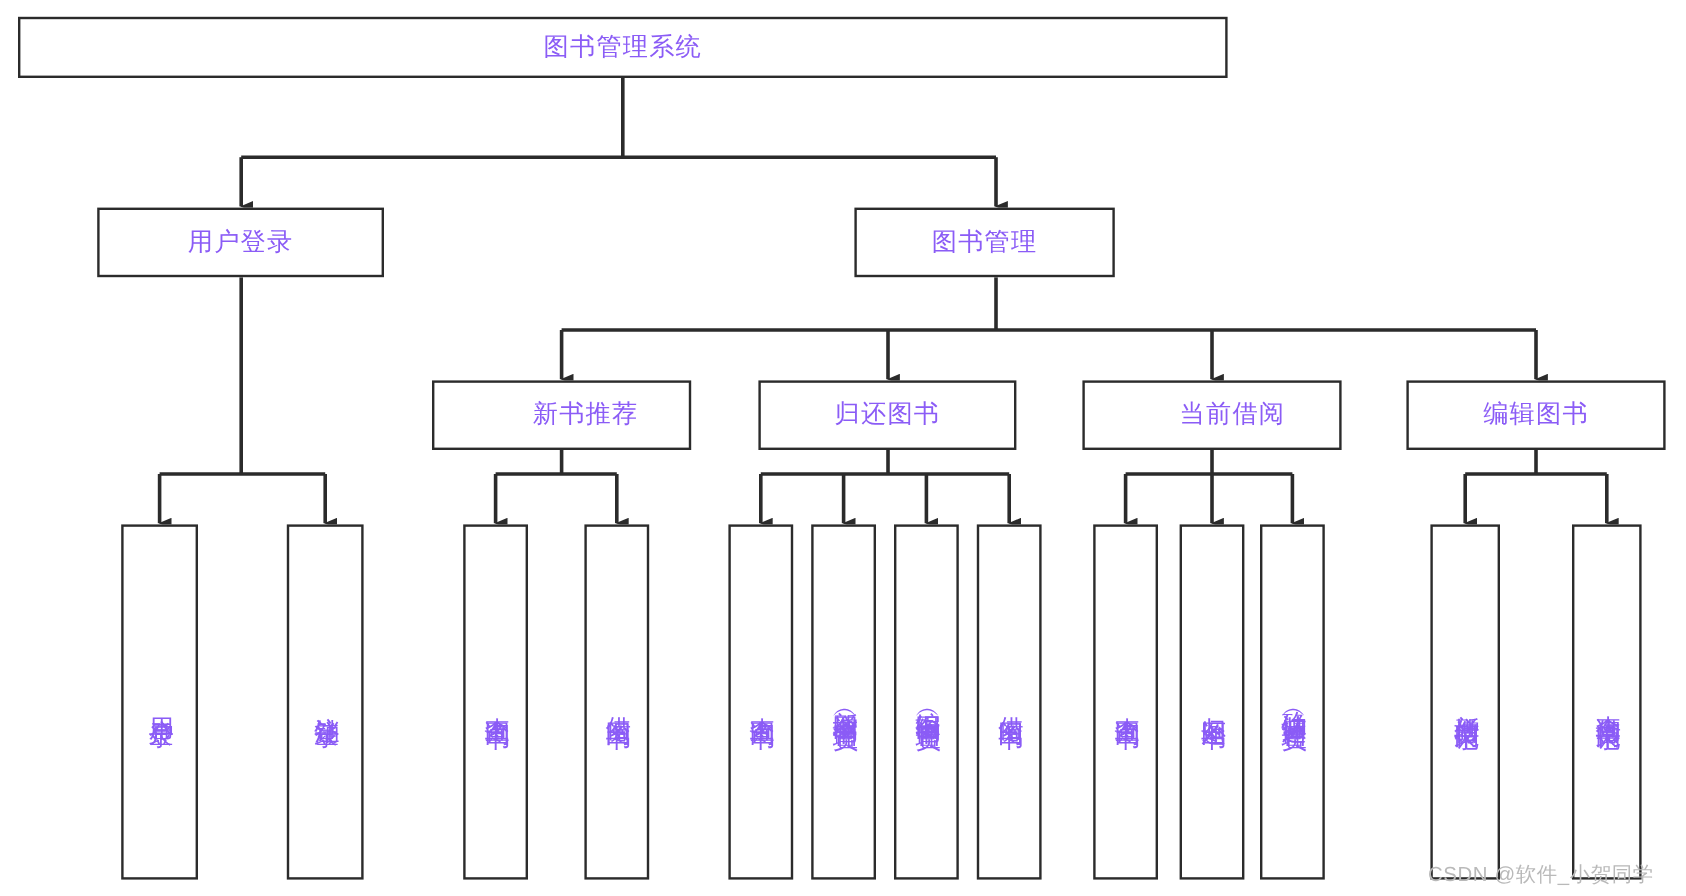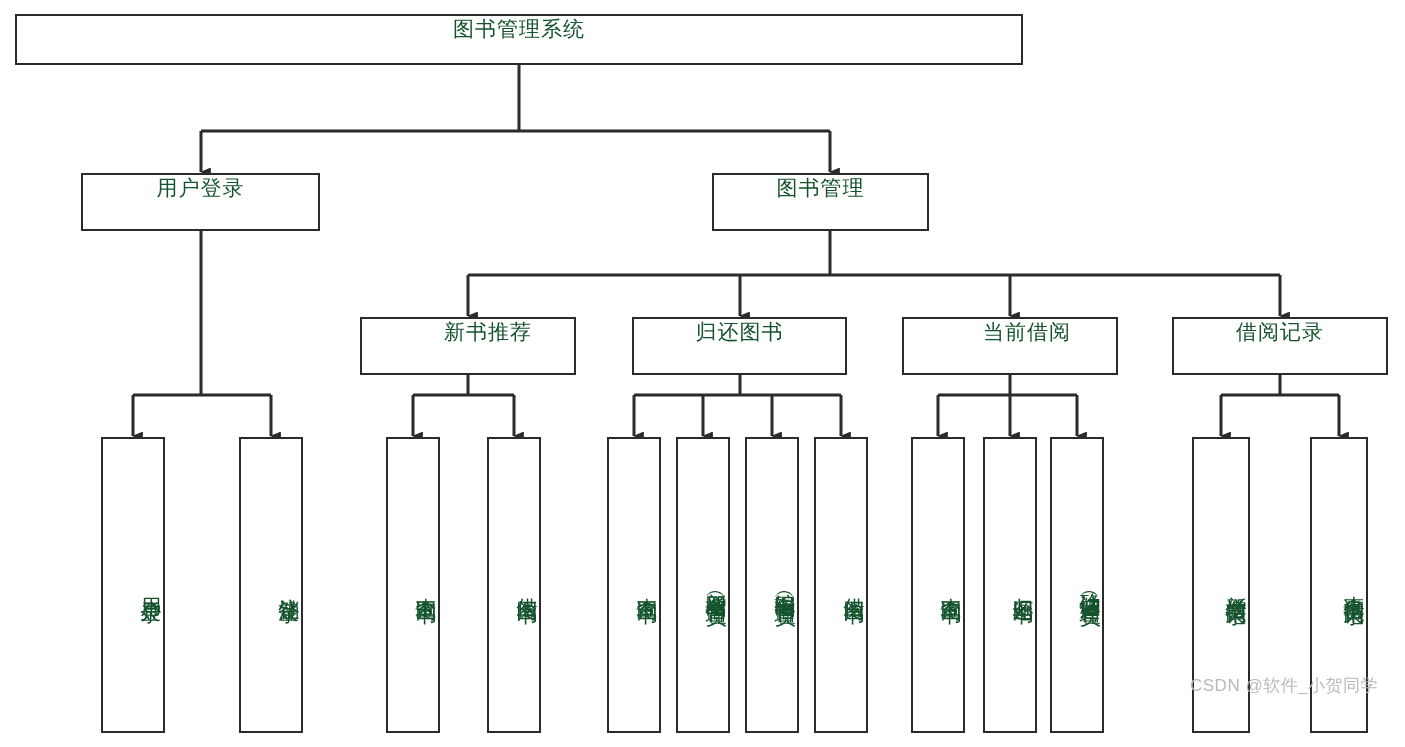--- a/index.html
+++ b/index.html
@@ -25,23 +25,23 @@
     width: 1405px;
     height: 747px;
     pointer-events: none;
   }
   .node {
     position: absolute;
     box-sizing: border-box;
     border: 2px solid #2b2b2b;
     background: #ffffff;
     display: flex;
-    align-items: flex-start;
+    align-items: center;
     justify-content: center;
-    color: #14532d;
+    color: #8b5cf6;
     z-index: 2;
   }
   .node.h {
     font-size: 21px;
     letter-spacing: 1px;
     line-height: 1.2;
   }
   .node.v {
     writing-mode: vertical-rl;
     text-orientation: upright;
@@ -120,21 +120,21 @@
       <div class="node h" style="left: 360px; top: 317px; width: 216px; height: 58px; padding-left: 40px;">
         <span>新书推荐</span>
       </div>
       <div class="node h" style="left: 632px; top: 317px; width: 215px; height: 58px;">
         <span>归还图书</span>
       </div>
       <div class="node h" style="left: 902px; top: 317px; width: 216px; height: 58px; padding-left: 34px;">
         <span>当前借阅</span>
       </div>
       <div class="node h" style="left: 1172px; top: 317px; width: 216px; height: 58px;">
-        <span>借阅记录</span>
+        <span>编辑图书</span>
       </div>
       <div class="node v" style="left: 101px; top: 437px; width: 64px; height: 296px;">
         <span>用户登录</span>
       </div>
       <div class="node v" style="left: 239px; top: 437px; width: 64px; height: 296px;">
         <span>注销登录</span>
       </div>
       <div class="node v" style="left: 386px; top: 437px; width: 54px; height: 296px;">
         <span>查询图书</span>
       </div>
@@ -163,14 +163,14 @@
         <span>确认归还（管理员）</span>
       </div>
       <div class="node v" style="left: 1192px; top: 437px; width: 58px; height: 296px;">
         <span>新增借阅记录</span>
       </div>
       <div class="node v" style="left: 1310px; top: 437px; width: 58px; height: 296px;">
         <span>查询借阅记录</span>
       </div>
     </div>
 
-  <div class="watermark" style="left: 1190px; top: 674px; color: rgb(185, 185, 185);">CSDN @软件_小贺同学</div>
+  <div class="watermark" style="left: 1190px; top: 717px; color: rgb(185, 185, 185);">CSDN @软件_小贺同学</div>
 </div>
 
 </body></html>

